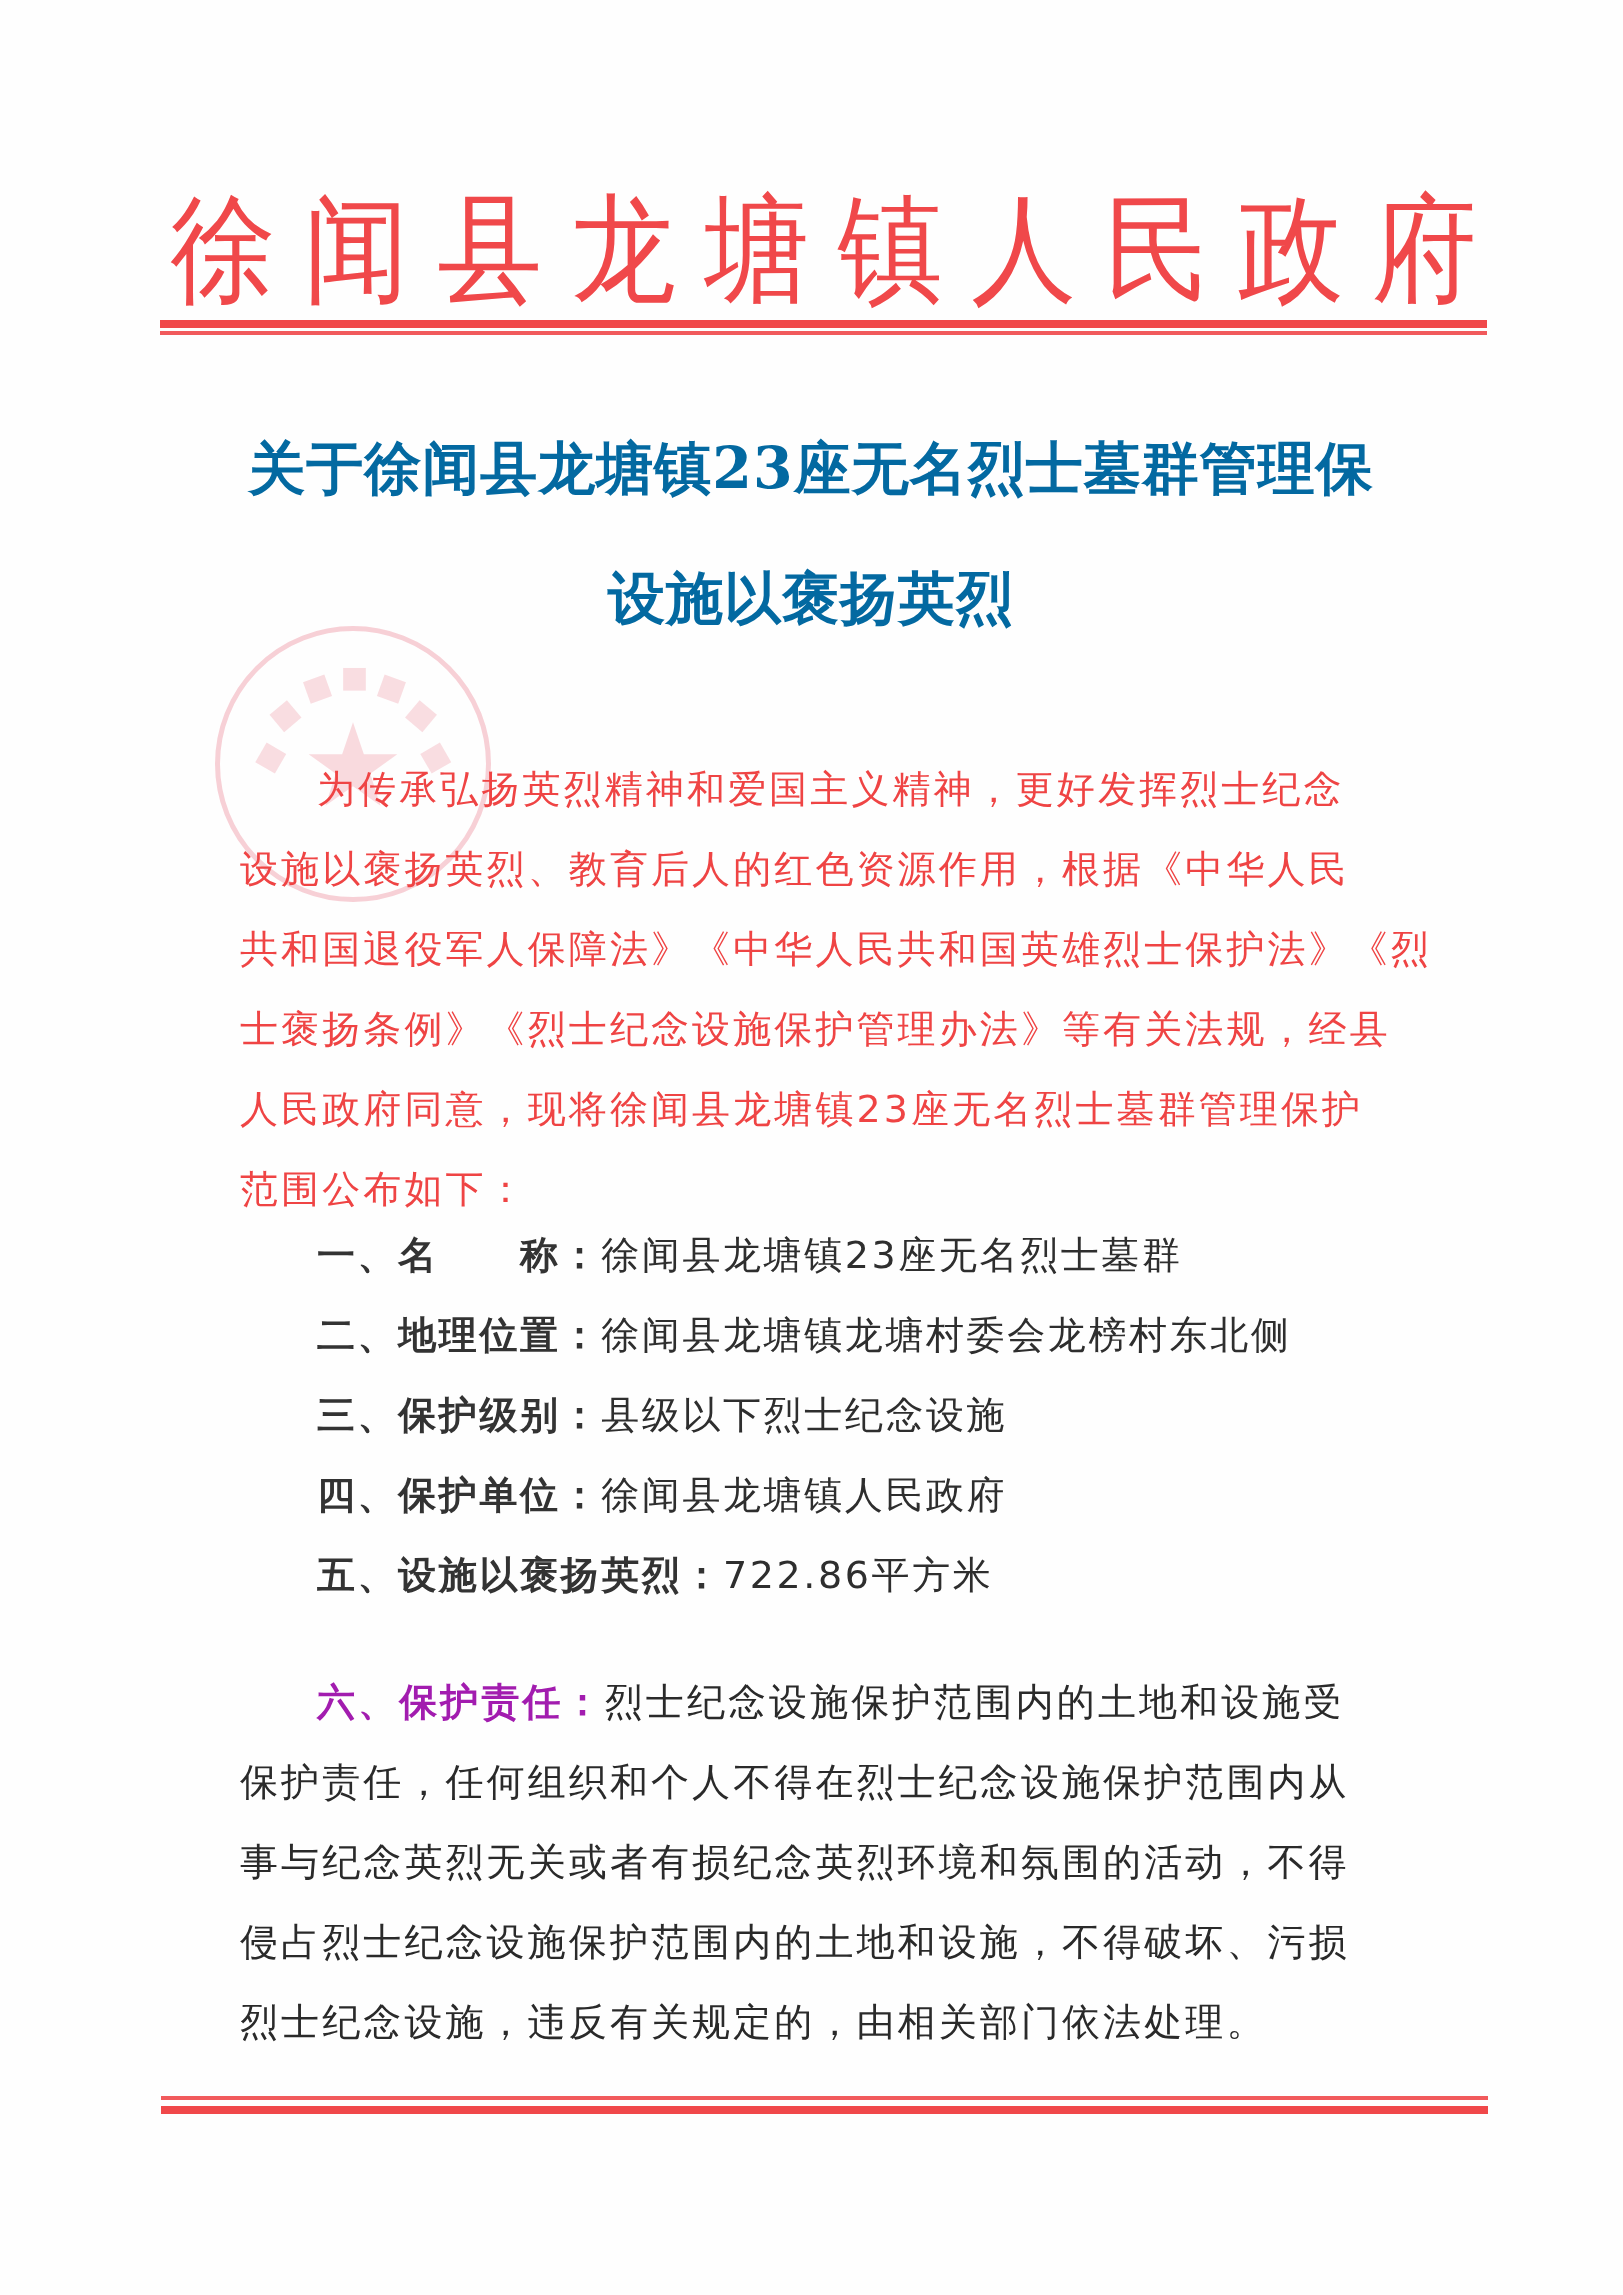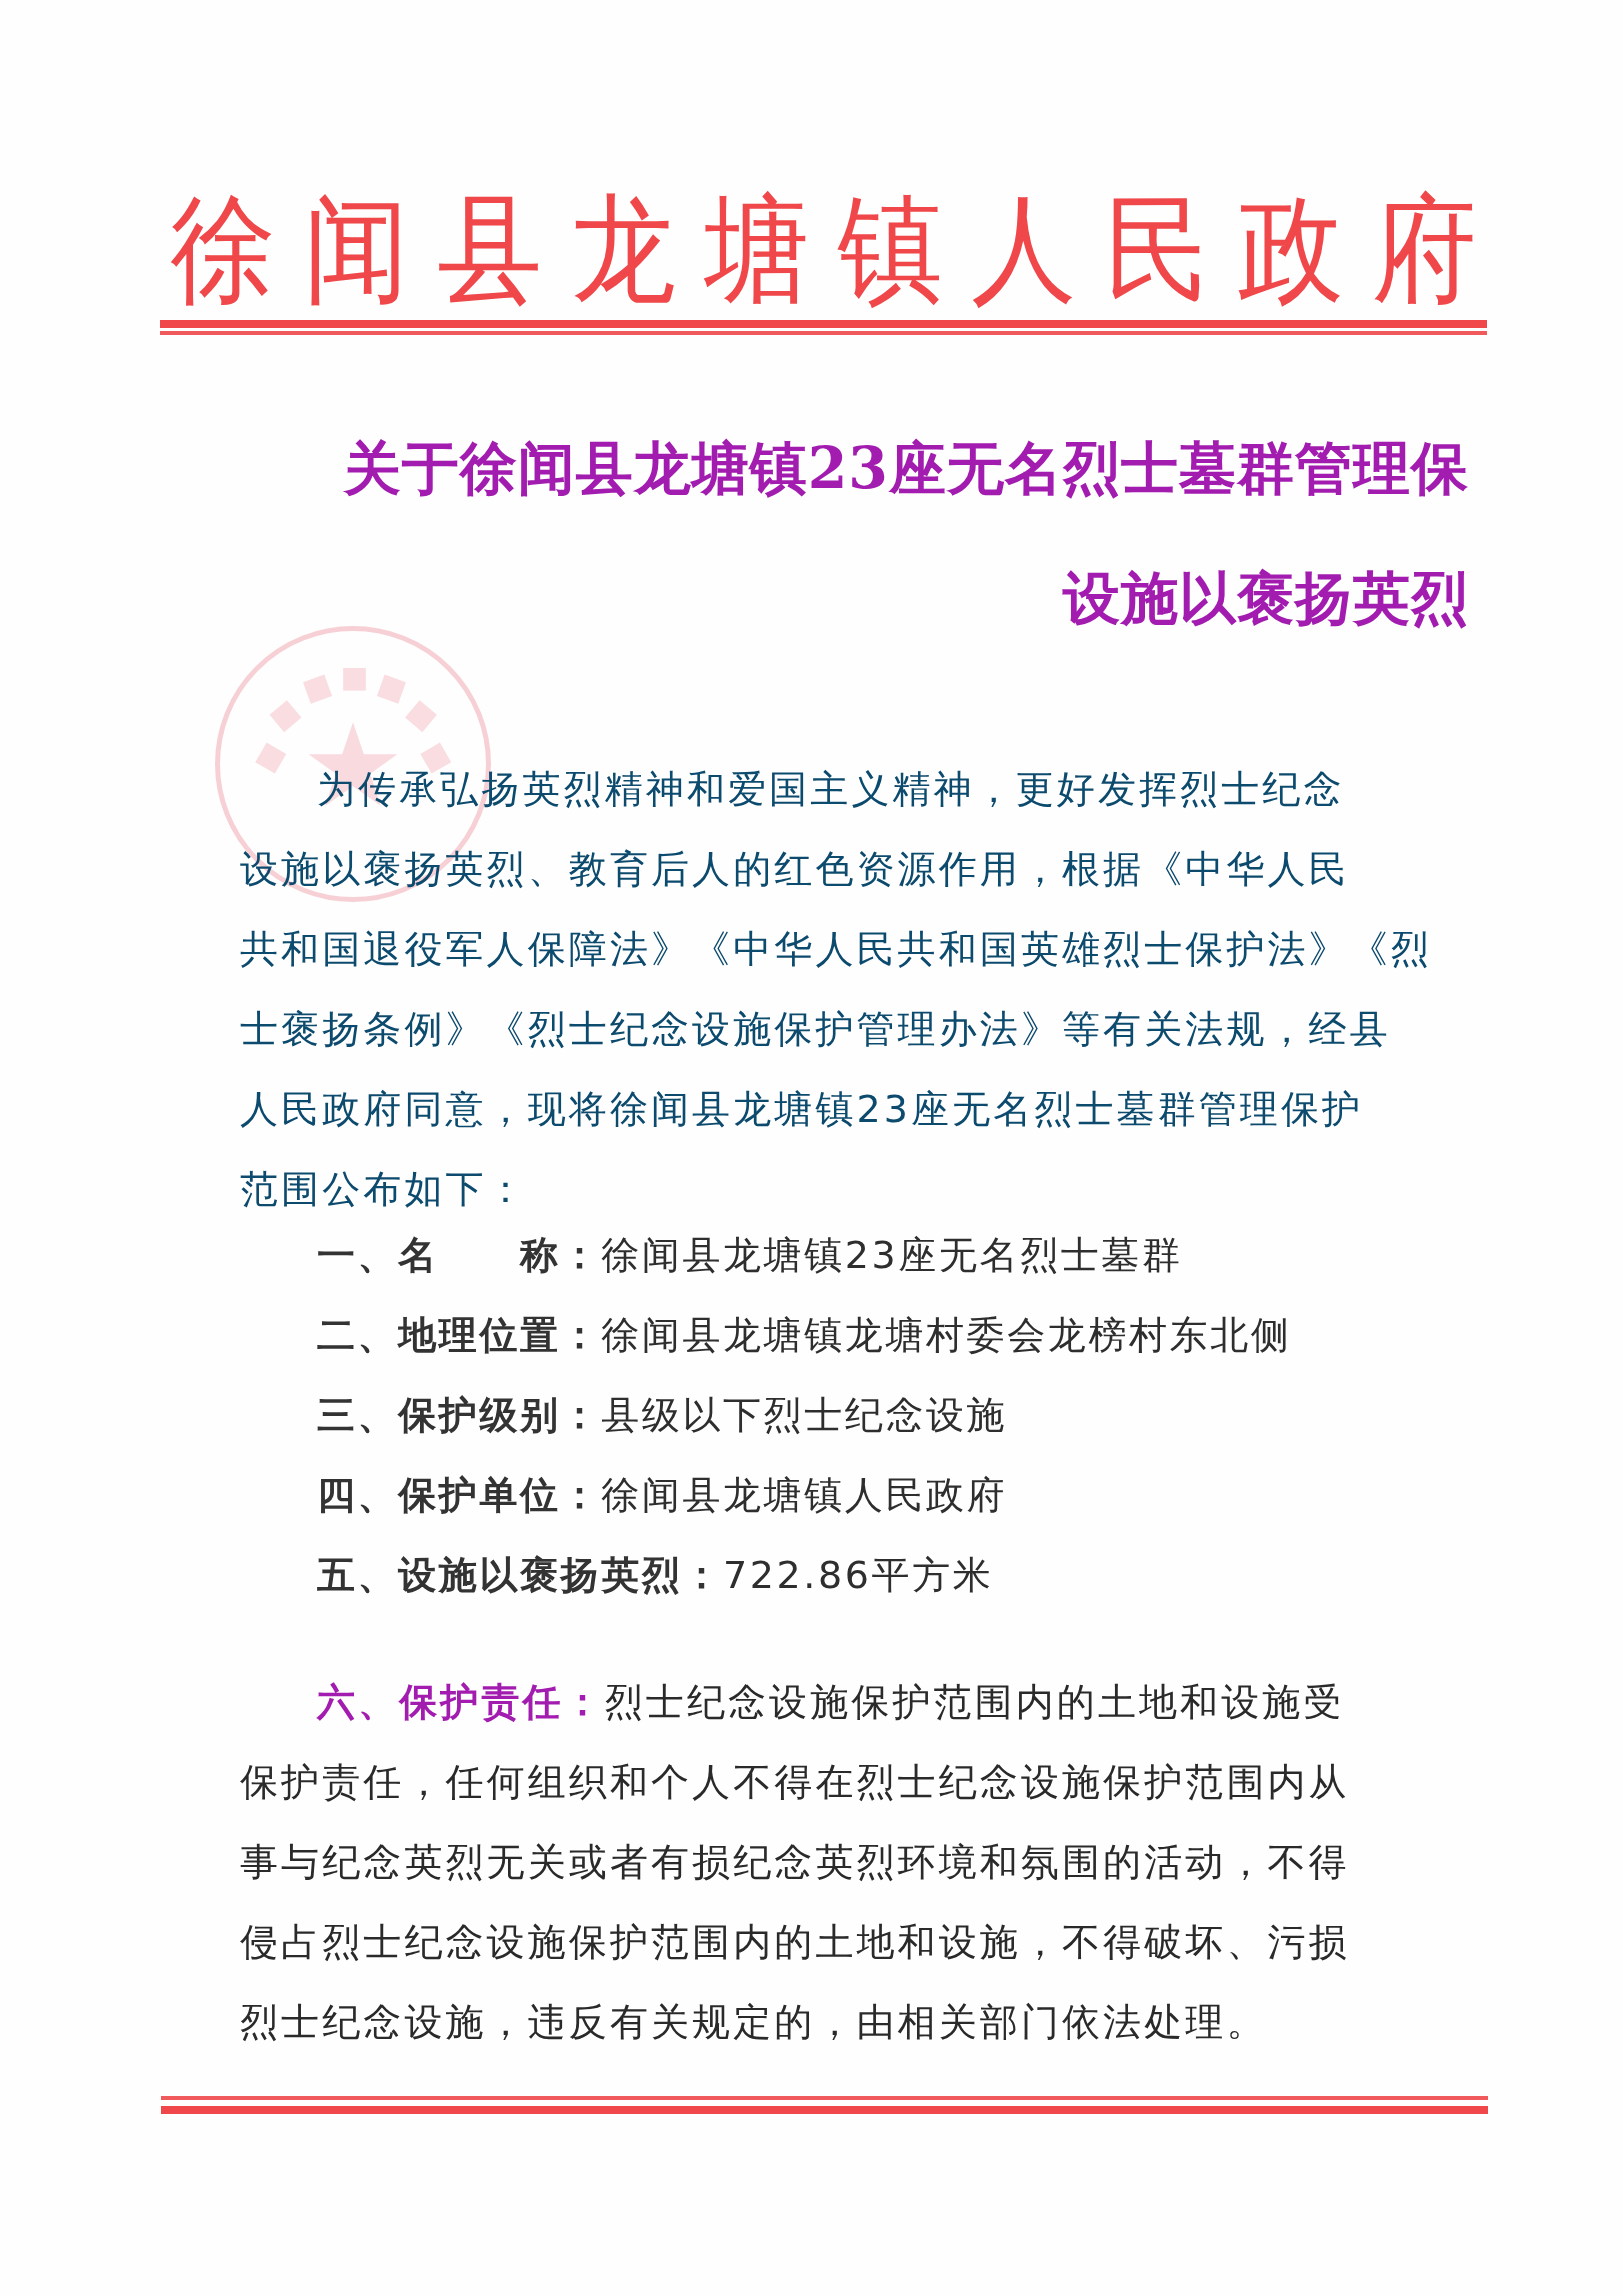--- a/index.html
+++ b/index.html
@@ -13,29 +13,29 @@
   }
   .masthead span {
     font-family: "DejaVu Serif", "Liberation Serif", serif;
     font-size: 105px; line-height: 1; color: var(--red);
     transform: scaleY(1.12); display: inline-block;
   }
 
   .rule { position: absolute; background: var(--red); }
 
   .title {
-    position: absolute; left: 153px; width: 1316px; text-align: right;
+    position: absolute; left: 153px; width: 1316px; text-align: center;
     font-family: "DejaVu Serif", "Liberation Serif", serif; font-weight: bold;
-    color: #a21caf; letter-spacing: 1px;
+    color: #0369a1; letter-spacing: 1px;
   }
   .title.l1 { top: 435px; font-size: 57px; line-height: 66px; }
   .title.l2 { top: 565px; font-size: 57px; line-height: 66px; }
   .para { position: absolute; left: 240px; top: 749px; width: 1176px;
     font-family: "DejaVu Sans", "Liberation Sans", sans-serif;
-    color: #0c4a6e; font-size: 38px; line-height: 80px; text-align: justify; text-align-last: left;
+    color: #ef4444; font-size: 38px; line-height: 80px; text-align: justify; text-align-last: left;
     letter-spacing: 3.1px; }
   .para .line { display: block; white-space: nowrap; }
   .indent { padding-left: 77px; }
 
   .items { position: absolute; left: 240px; top: 1215px; width: 1176px; }
   .item { display: block; height: 80px; line-height: 80px; white-space: nowrap;
     font-family: "DejaVu Sans", "Liberation Sans", sans-serif; font-size: 38px; color: #2a2a2a;
     padding-left: 77px; letter-spacing: 2.6px; }
   .item .lbl { font-weight: bold; color: #333; }
   .item .val { color: #2e2e2e; }

